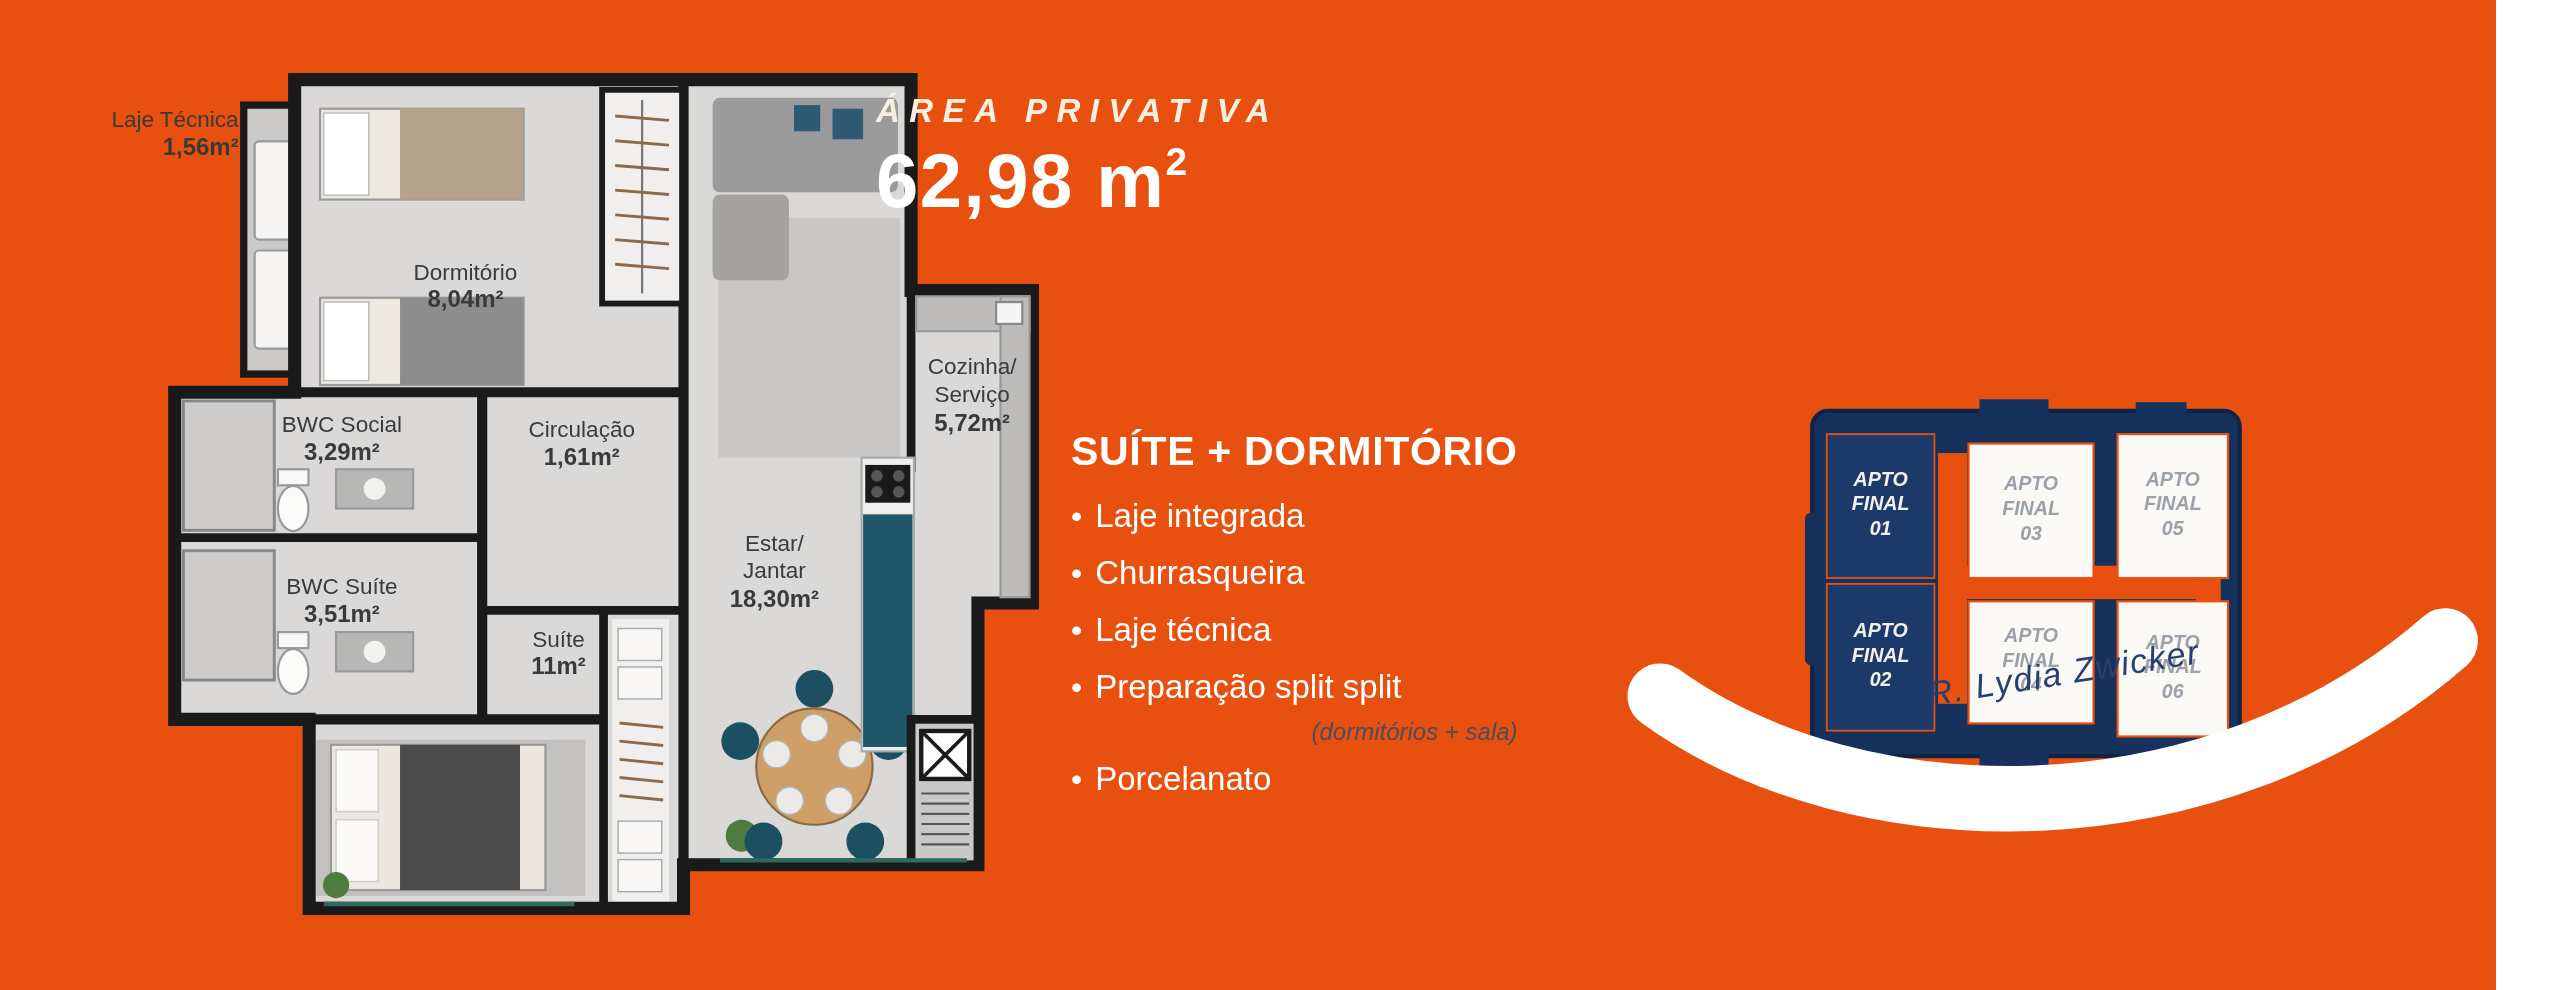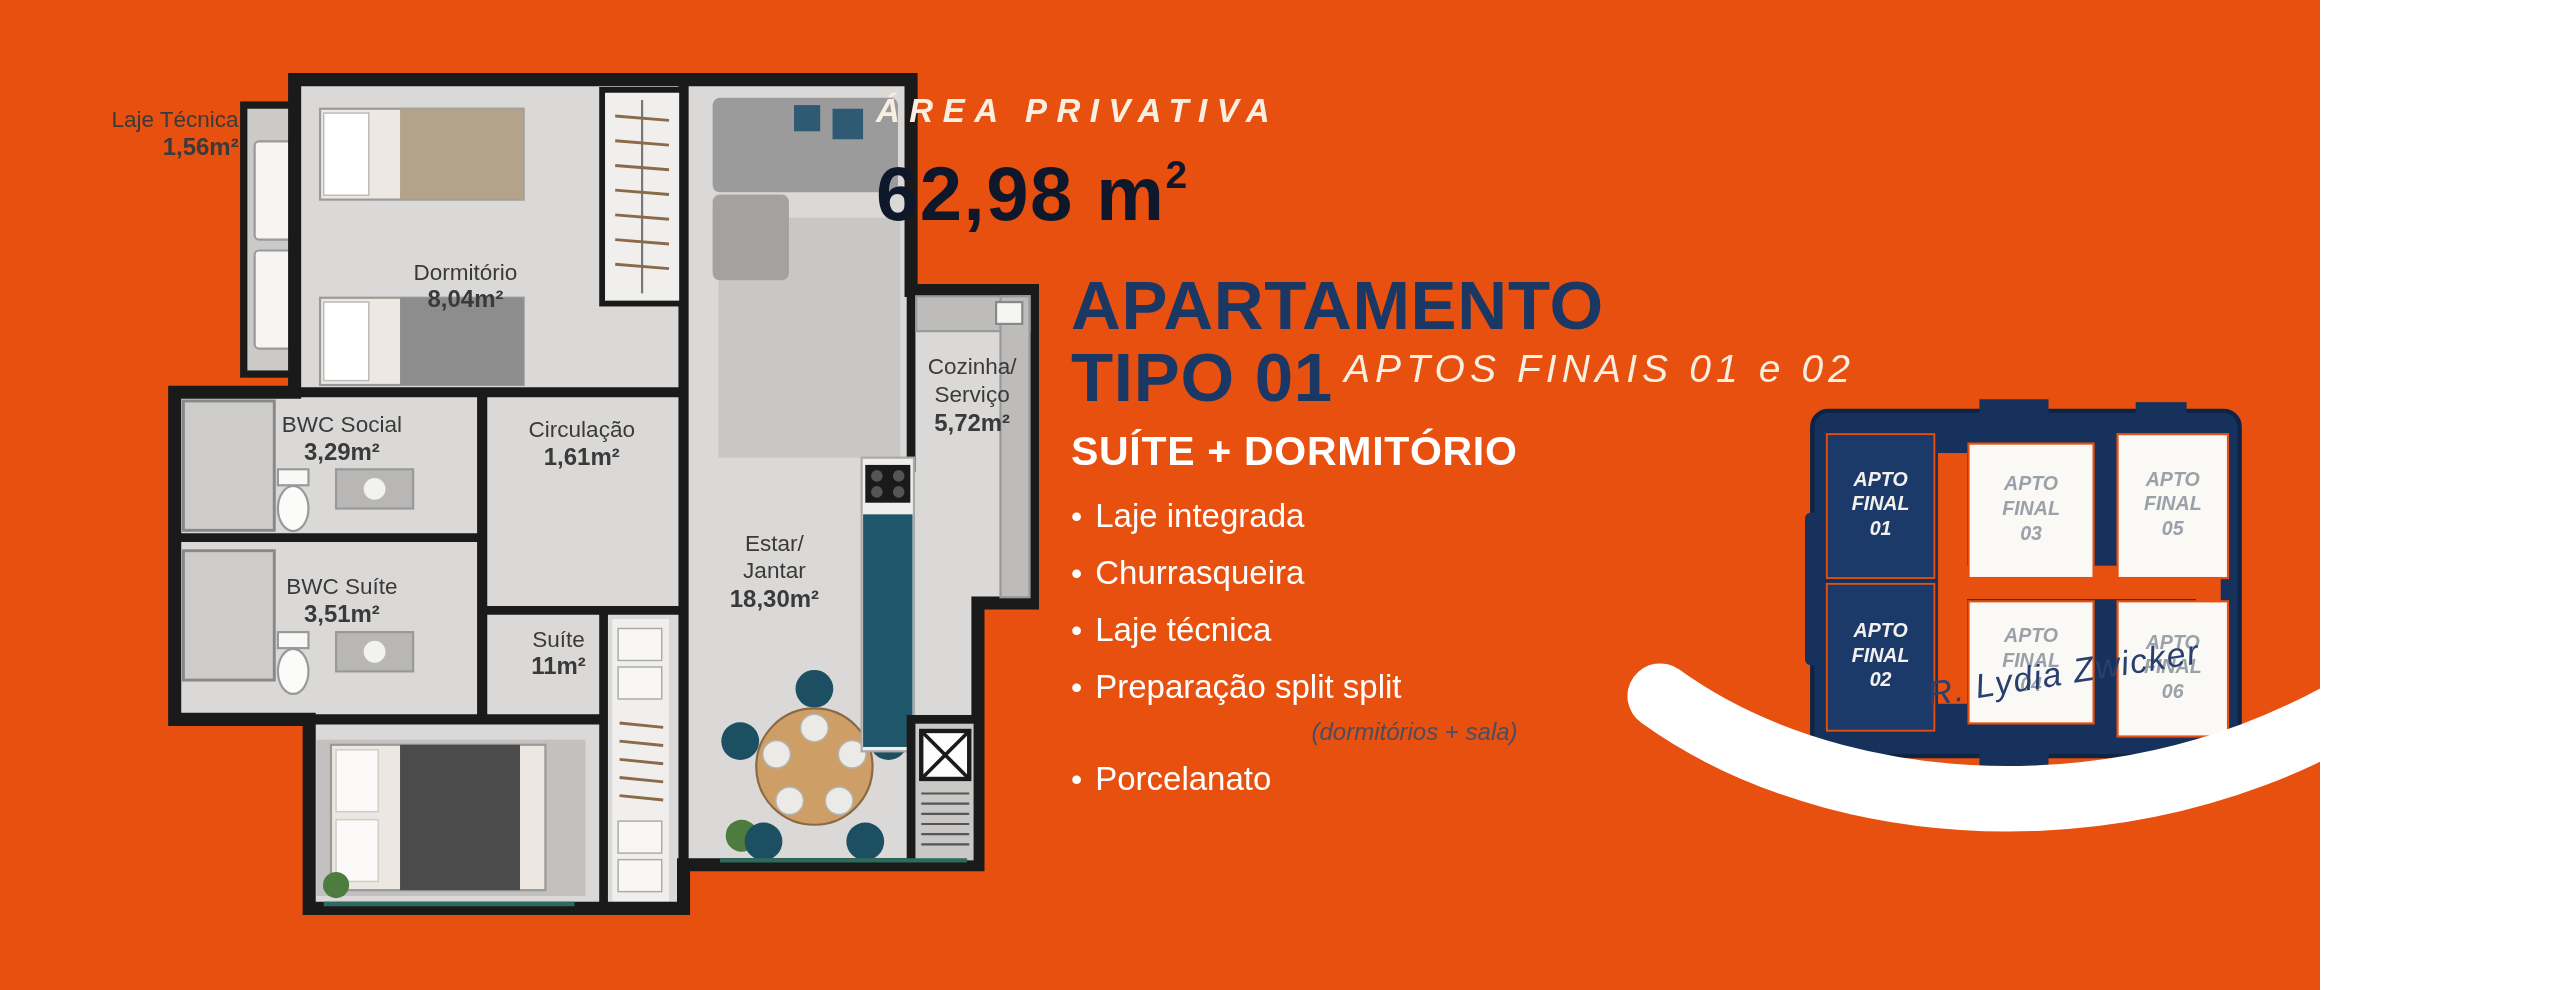--- a/index.html
+++ b/index.html
@@ -1,29 +1,29 @@
 <!DOCTYPE html>
 <html style="font-size:11.6px"><head>
 <meta charset="utf-8">
 <style>
   * { margin:0; padding:0; box-sizing:border-box; }
   html,body { width:2576px; height:990px; }
   body { font-family:"Liberation Sans", sans-serif; }
-  .stage { position:relative; width:2320px; height:990px; background:#E8500F; overflow:hidden; }
+  .stage { position:relative; width:2496px; height:990px; background:#E8500F; overflow:hidden; }
 
   
   .floorplan-wrap { position:absolute; left:102px; top:65px; width:945px; height:858px; }
   .plan-room-name { font-size:31px; fill:#3A3A3A; }
   .plan-room-area { font-size:33px; font-weight:bold; fill:#3A3A3A; }
   .plan-label-outside { fill:#3A3A3A; }
 
   
   .area-block { position:absolute; left:876px; top:92px; color:#F8EFE1; }
   .area-label { font-style:italic; font-size:33px; letter-spacing:9.5px; font-weight:700; white-space:nowrap; }
-  .area-value { margin-top:20px; font-size:76px; font-weight:bold; color:#0f172a; letter-spacing:1.5px; white-space:nowrap; }
+  .area-value { margin-top:7px; font-size:76px; font-weight:bold; color:#ffffff; letter-spacing:1.5px; white-space:nowrap; }
   .area-value .sup { font-size:39px; position:relative; top:-32px; }
 
   
   .title-block { position:absolute; left:1071px; top:270px; }
   .title-line { font-size:69px; line-height:72px; font-weight:bold; color:#1B3764; letter-spacing:0.7px; white-space:nowrap; }
   .title-subtitle { position:absolute; left:273px; top:77px; font-size:39px; font-style:italic; color:#F8EFE1; letter-spacing:5.1px; white-space:nowrap; }
 
   
   .features-block { position:absolute; left:1071px; top:428px; color:#FFFFFF;text-align:right; }
   .features-heading { font-size:41px; font-weight:bold; letter-spacing:0.7px; white-space:nowrap; }
@@ -222,25 +222,20 @@
         <text class="plan-room-area" x="1197" y="503">5,72m²</text>
       </g>
     </svg>
   </div>
 
   <div class="area-block">
     <div class="area-label">ÁREA PRIVATIVA</div>
     <div class="area-value"><span>62,98 m</span><span class="sup">2</span></div>
   </div>
 
-  <div class="title-block">
-    <div class="title-line">APARTAMENTO</div>
-    <div class="title-line">TIPO 01</div>
-    <div class="title-subtitle">APTOS FINAIS 01 e 02</div>
-  </div>
 
   <div class="features-block">
     <div class="features-heading">SUÍTE + DORMITÓRIO</div>
     <ul class="features-list">
       <li class="feature-item">
         <span class="feature-bullet">•</span>
         <span>Laje integrada</span>
       </li>
       <li class="feature-item">
         <span class="feature-bullet">•</span>

